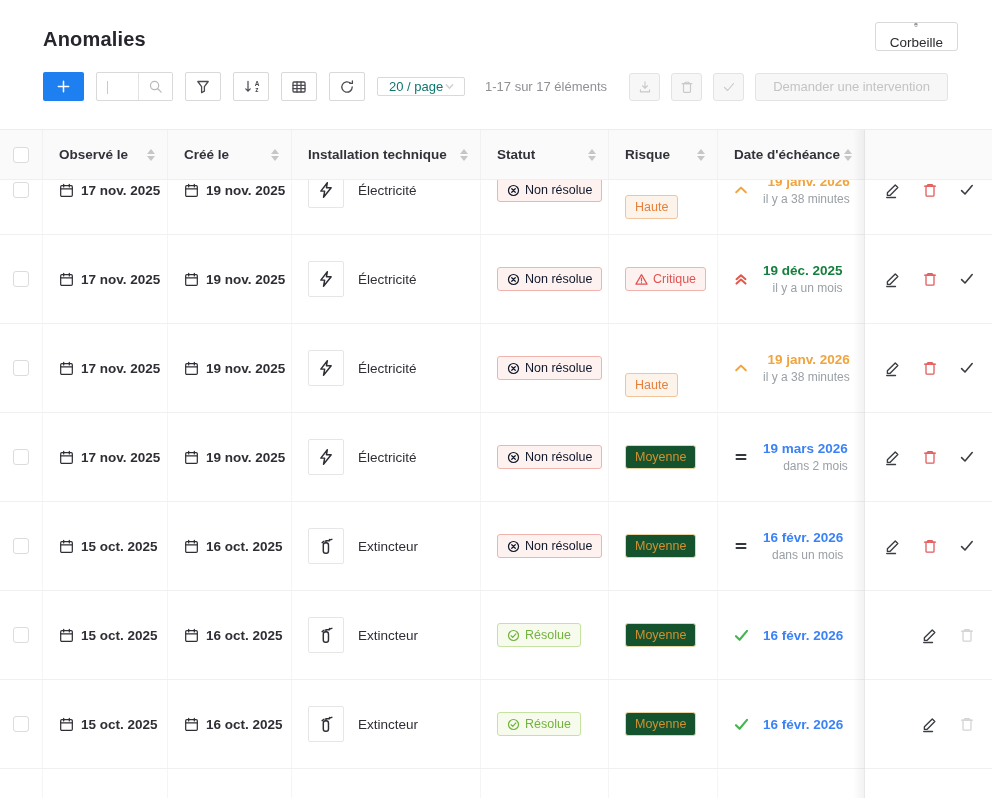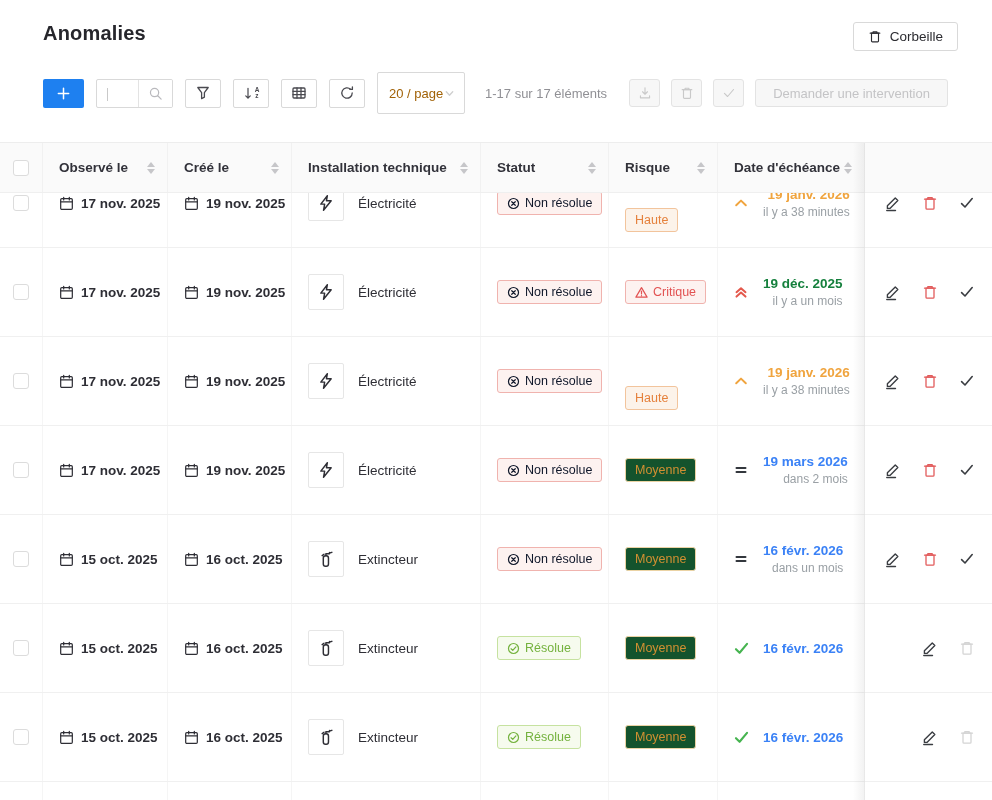--- a/index.html
+++ b/index.html
@@ -1,25 +1,25 @@
 <!DOCTYPE html>
 <html><head>
 <meta charset="utf-8">
 <style>
   * { margin:0; padding:0; box-sizing:border-box; }
   html,body { width:992px; height:800px; background:#fff; overflow:hidden;
     font-family:"Liberation Sans","DejaVu Sans",sans-serif; color:#2e2e35; }
 
   
-  .topbar { display:flex; justify-content:space-between; align-items:flex-start;
+  .topbar { display:flex; justify-content:space-between; align-items:flex-end;
     padding:22px 34px 0 43px; }
   .page-title { font-size:20px; font-weight:bold; color:#26262c; letter-spacing:.2px; }
   .btn-corbeille { display:inline-flex; align-items:center; gap:8px; height:29px;
     padding:0 14px; background:#fff; border:1px solid #d9d9d9; border-radius:3px;
-    font-size:13.5px; color:#2b2b30; cursor:pointer; }
+    font-size:13.5px; color:#2b2b30; cursor:pointer;flex-direction:column; }
   .btn-corbeille svg { stroke:#2b2b30; }
 
   
   .toolbar { display:flex; align-items:center; gap:12px; padding:21px 34px 0 43px; }
   .btn-add { width:41px; height:29px; background:#1e80f0; border:none; border-radius:2px;
     color:#fff; font-size:18px; line-height:1; cursor:pointer; display:flex;
     align-items:center; justify-content:center; }
   .searchbox { display:flex; height:29px; border:1px solid #d9d9d9; border-radius:2px;
     overflow:hidden; background:#fff; }
   .searchbox .inputpart { width:41px; position:relative; }
@@ -27,22 +27,22 @@
     background:#c9c9c9; }
   .searchbox .btn-search { width:34px; border:none; border-left:1px solid #e3e3e3;
     background:#fff; display:flex; align-items:center; justify-content:center; cursor:pointer; }
   .icon-btn { width:36px; height:29px; background:#fff; border:1px solid #d9d9d9;
     border-radius:2px; display:flex; align-items:center; justify-content:center; cursor:pointer; }
   .icon-btn svg { stroke:#4a4a50; }
   .az-sort { display:flex; align-items:center; gap:2px; }
   .az-sort .letters { display:flex; flex-direction:column; font-size:6.5px; line-height:6px;
     color:#4a4a50; font-weight:bold; }
   .select { display:flex; align-items:center; justify-content:space-between; width:88px;
-    height:42px; border:1px solid #d9d9d9; border-radius:2px; padding:0 9px 0 11px;
-    font-size:13px; color:#a16207; cursor:pointer; background:#fff; }
+    height:19px; border:1px solid #d9d9d9; border-radius:2px; padding:0 9px 0 11px;
+    font-size:13px; color:#0f766e; cursor:pointer; background:#fff; }
   .count-text { font-size:13px; color:#909095; margin-left:8px; white-space:nowrap; }
   .dis-btn { width:31px; height:28px; background:#f7f7f7; border:1px solid #e3e3e3;
     border-radius:3px; display:flex; align-items:center; justify-content:center; }
   .dis-btn svg { stroke:#c9c9c9; }
   .dis-group { display:flex; gap:11px; margin-left:10px; align-items:center; }
   .btn-request { height:28px; padding:0 17px; background:#f7f7f7; border:1px solid #e3e3e3;
     border-radius:3px; font-size:13px; color:#c4c4c6; white-space:nowrap; }
 
   
   .tablewrap { margin-top:28px; position:relative; height:669px; overflow:hidden;

